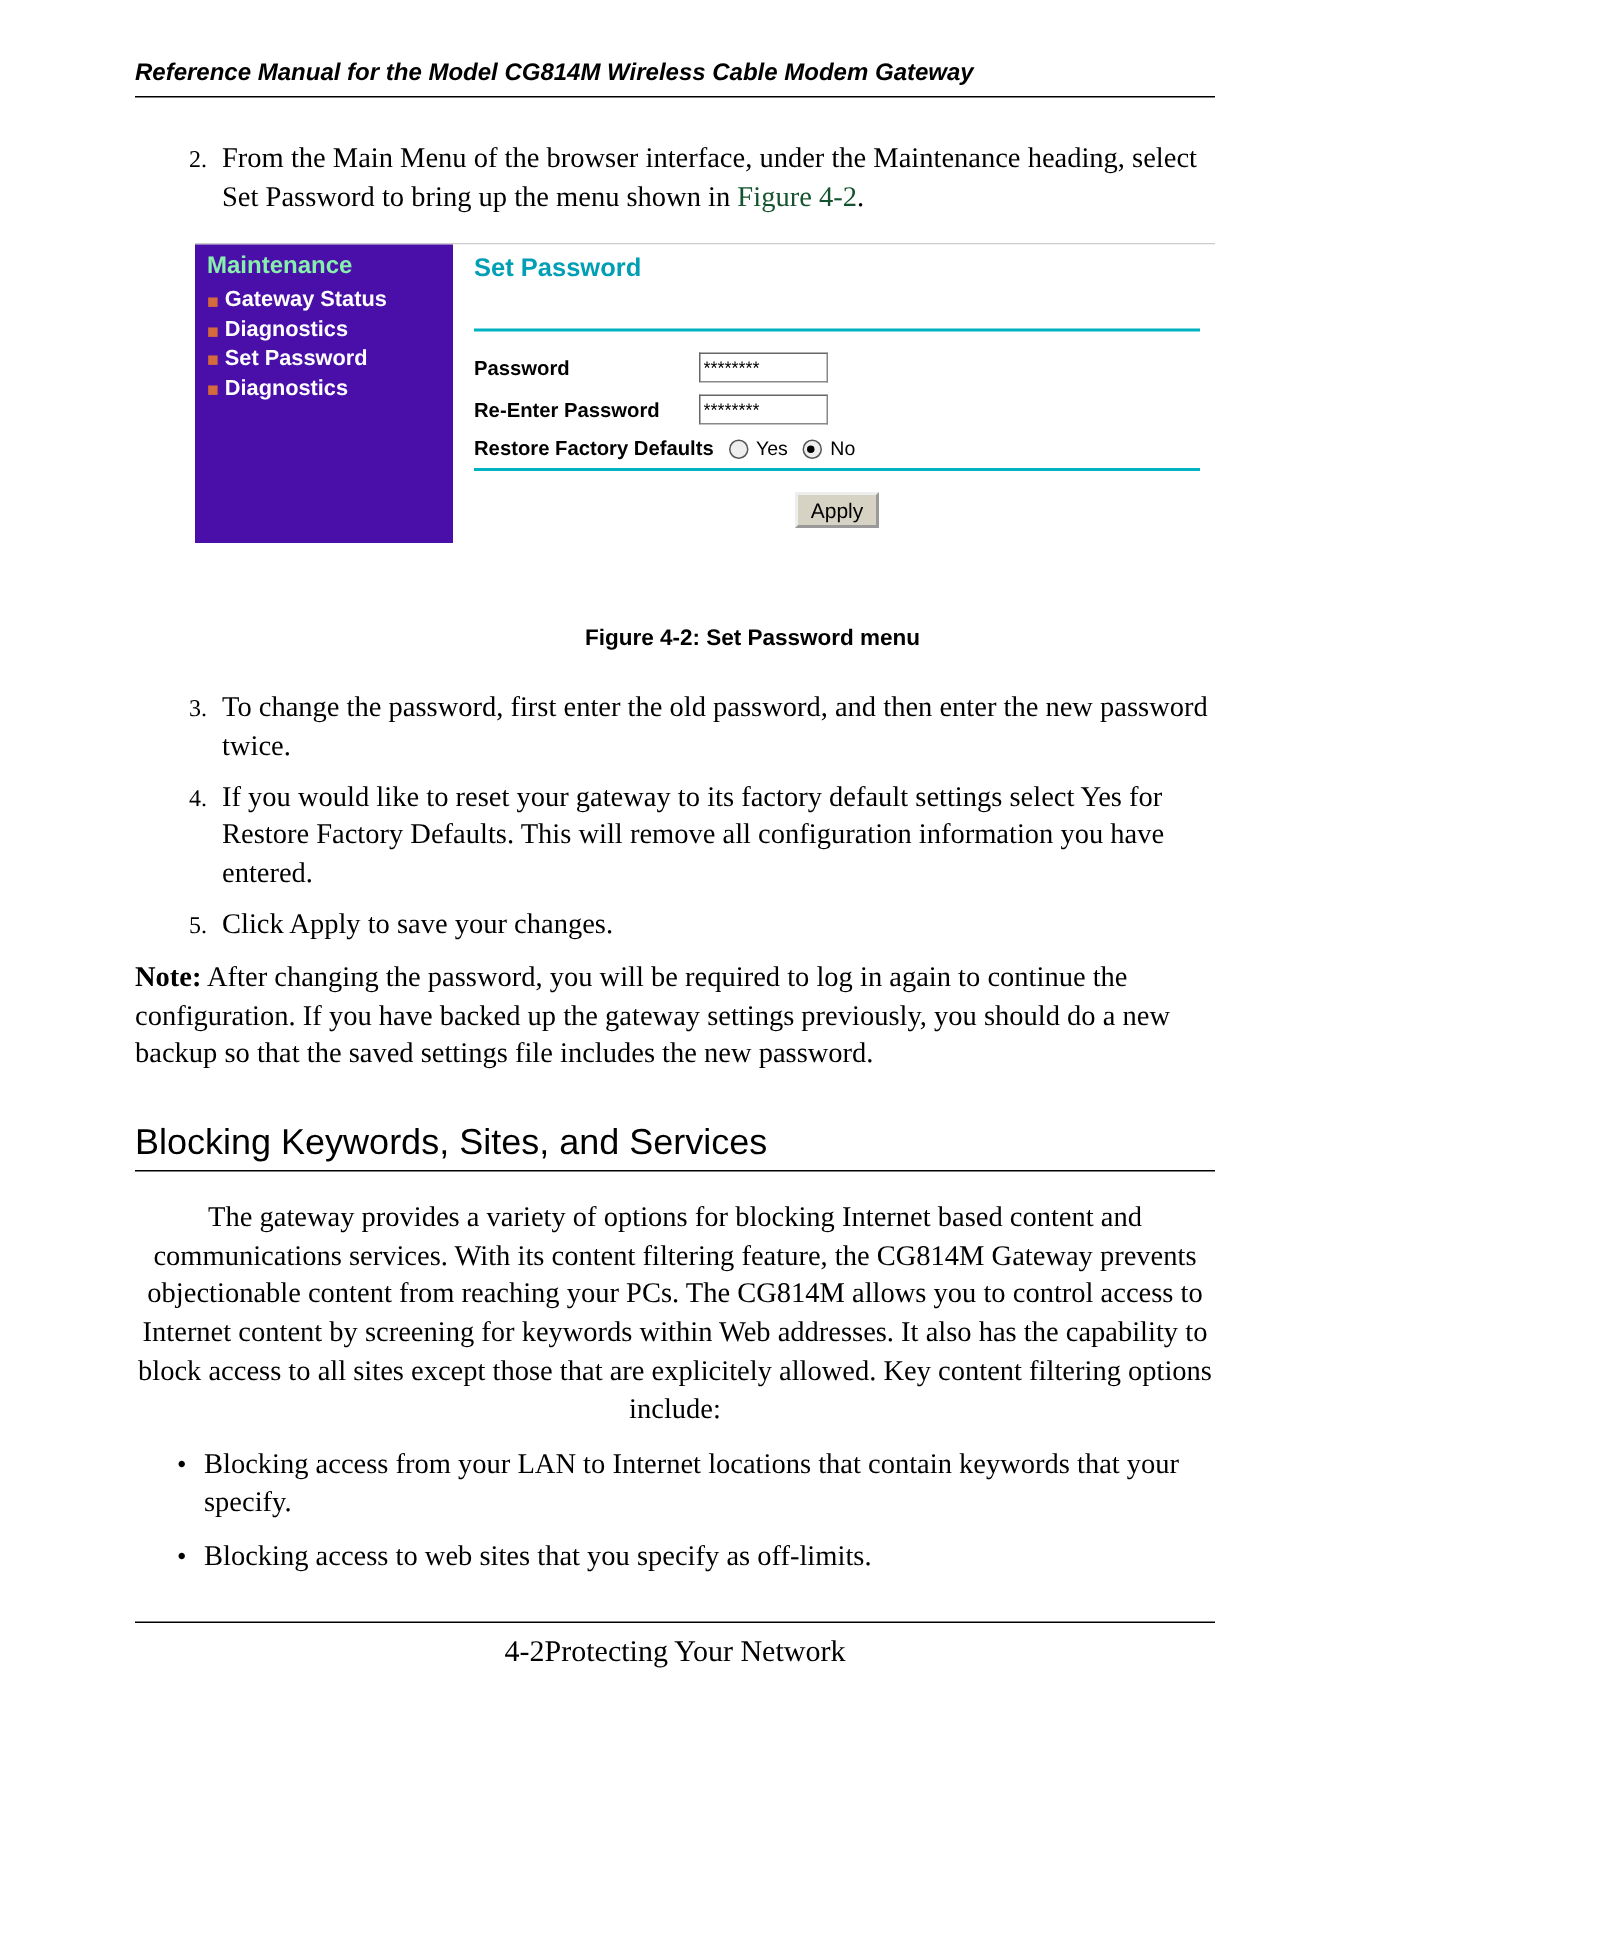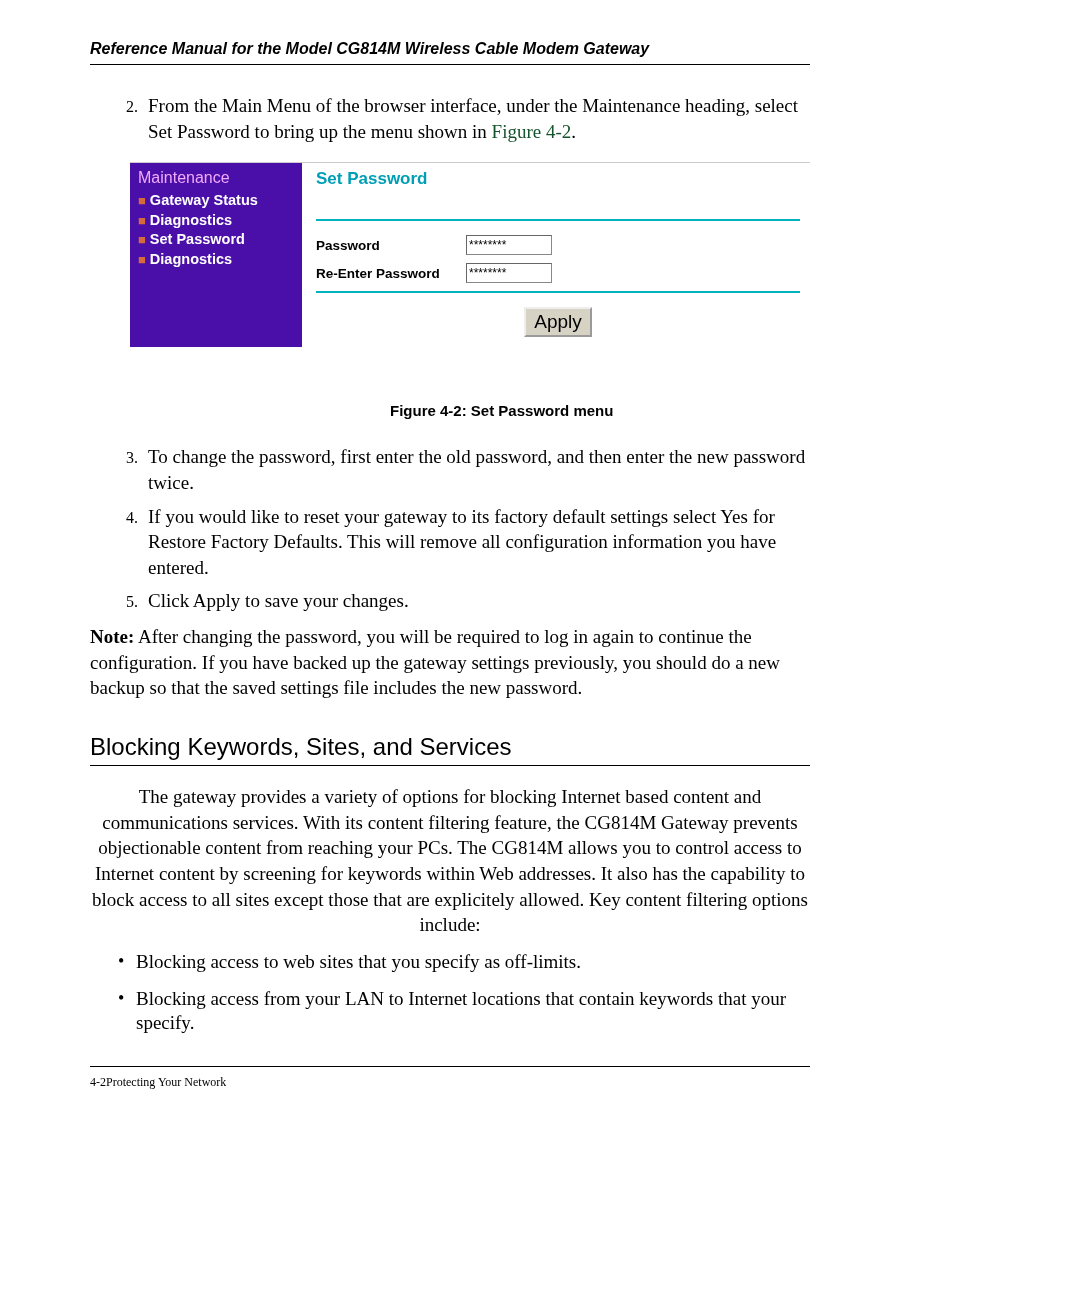--- a/index.html
+++ b/index.html
@@ -48,22 +48,22 @@
   }
   .sidebar {
     background: #4b0fa9;
     width: 172px;
     padding: 6px 8px 24px 8px;
     font-family: Arial, Helvetica, sans-serif;
     color: #fff;
     box-sizing: border-box;
   }
   .sidebar-heading {
-    color: #f0abfc;
-    font-weight: normal;
+    color: #86efac;
+    font-weight: bold;
     font-size: 16px;
     margin-bottom: 4px;
   }
   .sidebar-item {
     font-weight: bold;
     font-size: 14.5px;
     line-height: 1.35;
     display: flex;
     align-items: center;
   }
@@ -136,21 +136,21 @@
     background:#000;
     border-radius:50%;
     top:2.5px;left:2.5px;
   }
   .apply-row {
     text-align: center;
     margin-top: 14px;
   }
   .apply-btn {
     font-family: Arial, sans-serif;
-    font-size: 19px;
+    font-size: 14px;
     padding: 2px 8px;
     background: #d6d2c4;
     border: 2px outset #eee;
     cursor: pointer;
   }
   .figure-caption {
     font-family: Arial, Helvetica, sans-serif;
     font-weight: bold;
     font-size: 15px;
     margin: 55px 0 20px 260px;
@@ -189,23 +189,23 @@
   ul.bullets li::before {
     content: "•";
     position: absolute;
     left: 0;
     top: 0;
     font-size: 18px;
   }
   .footer {
     border-top: 1.5px solid #000;
     padding-top: 8px;
-    font-size: 12px;
-    display: flex;
-    justify-content: flex-start;
+    font-size: 20px;
+    display: flex;
+    justify-content: center;
     margin-top: 18px;
   }
 </style>
 </head>
 <body>
 
 <div class="header-title">Reference Manual for the Model CG814M Wireless Cable Modem Gateway</div>
 
 <ol class="numbered" start="2">
   <li>
@@ -238,20 +238,25 @@
       <div class="panel-title">Set Password</div>
       <hr class="hr-teal">
       <div class="form-row">
         <span class="lbl">Password</span>
         <input type="text" value="********" style="">
       </div>
       <div class="form-row">
         <span class="lbl">Re-Enter Password</span>
         <input type="text" value="********" style="">
       </div>
+      <div class="restore-row">
+        <span>Restore Factory Defaults</span>
+        <span class="opt"><span class="radio"></span> <span>Yes</span></span>
+        <span class="opt"><span class="radio checked"></span> <span>No</span></span>
+      </div>
       <hr class="hr-teal">
       <div class="apply-row">
         <button class="apply-btn">Apply</button>
       </div>
     </div>
   </div>
   <div class="figure-caption">Figure 4-2: Set Password menu</div>
 </div>
 
 <ol class="numbered" start="3">
@@ -262,20 +267,20 @@
 
 <p class="note-para">
   <span class="note-strong">Note:</span><span> After changing the password, you will be required to log in again to continue the configuration. If you have backed up the gateway settings previously, you should do a new backup so that the saved settings file includes the new password.</span>
 </p>
 
 <h2 class="section">Blocking Keywords, Sites, and Services</h2>
 
 <p class="body">The gateway provides a variety of options for blocking Internet based content and communications services. With its content filtering feature, the CG814M Gateway prevents objectionable content from reaching your PCs. The CG814M allows you to control access to Internet content by screening for keywords within Web addresses. It also has the capability to block access to all sites except those that are explicitely allowed. Key content filtering options include:</p>
 
 <ul class="bullets">
+  <li>Blocking access from your LAN to Internet locations that contain keywords that your specify.</li>
   <li>Blocking access to web sites that you specify as off-limits.</li>
-  <li>Blocking access from your LAN to Internet locations that contain keywords that your specify.</li>
 </ul>
 
 <div class="footer">
   <span>4-2</span>
   <span>Protecting Your Network</span>
 </div>
 
 </body></html>

